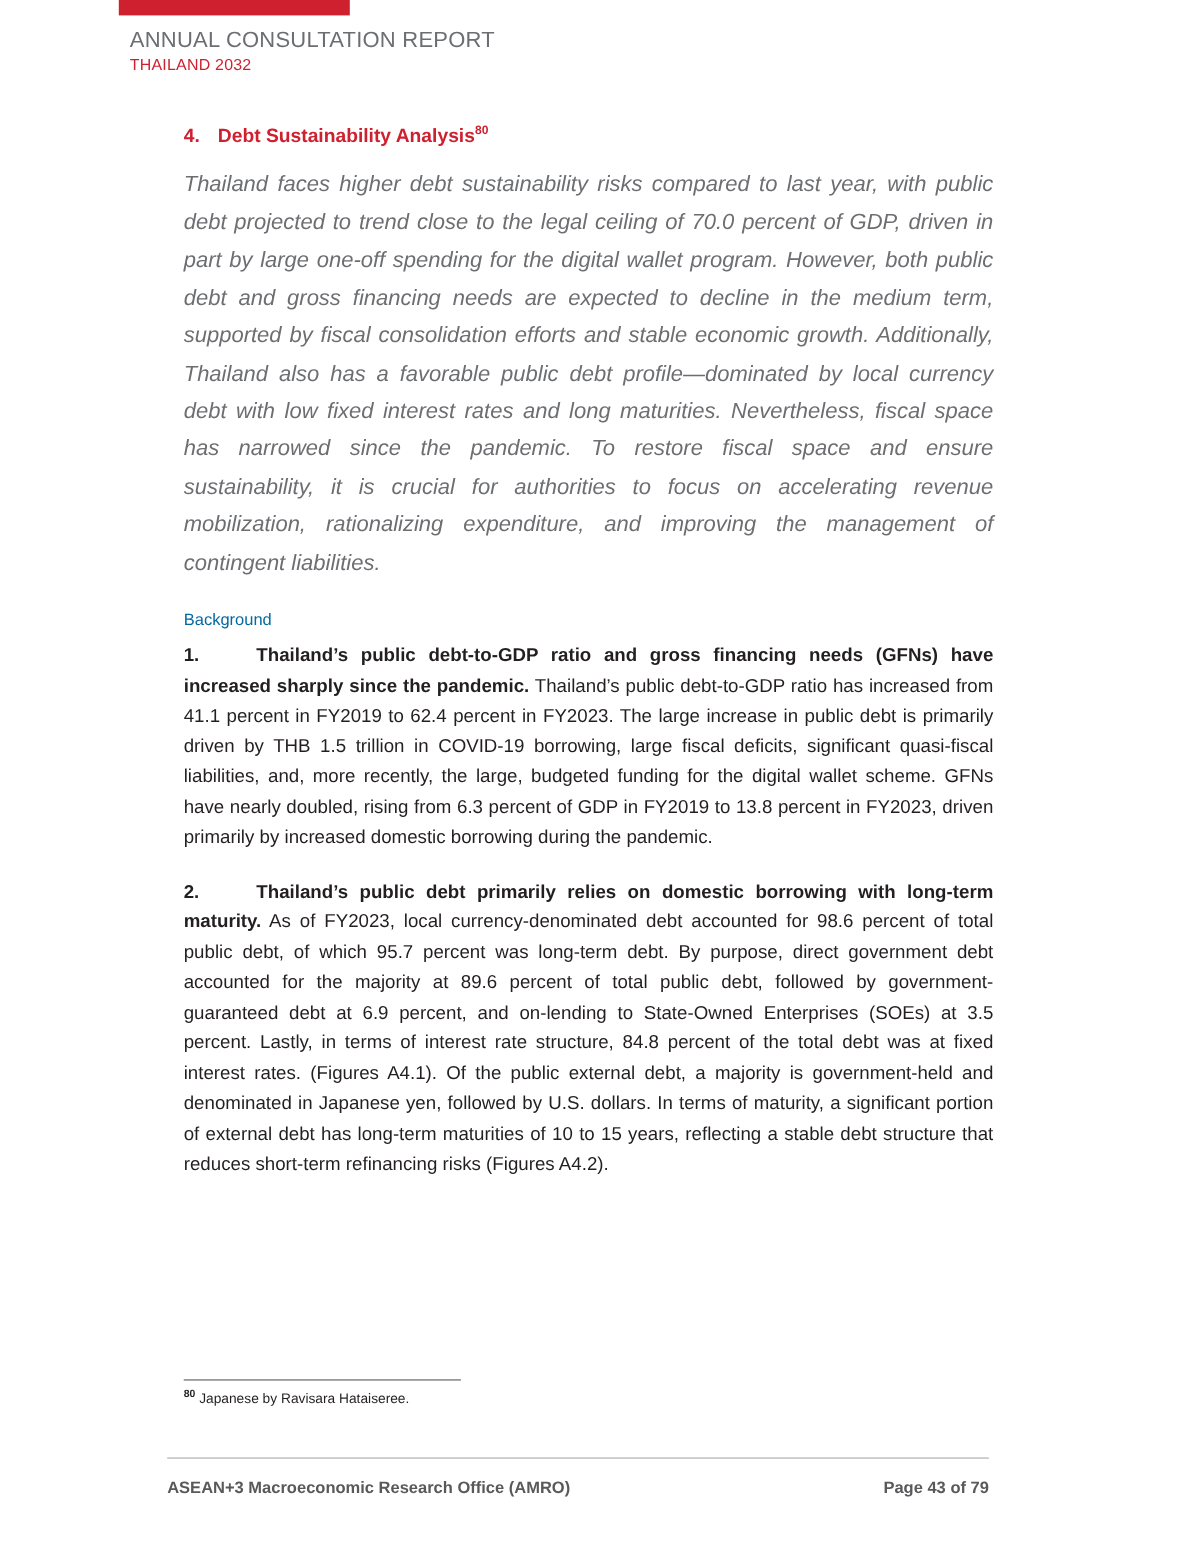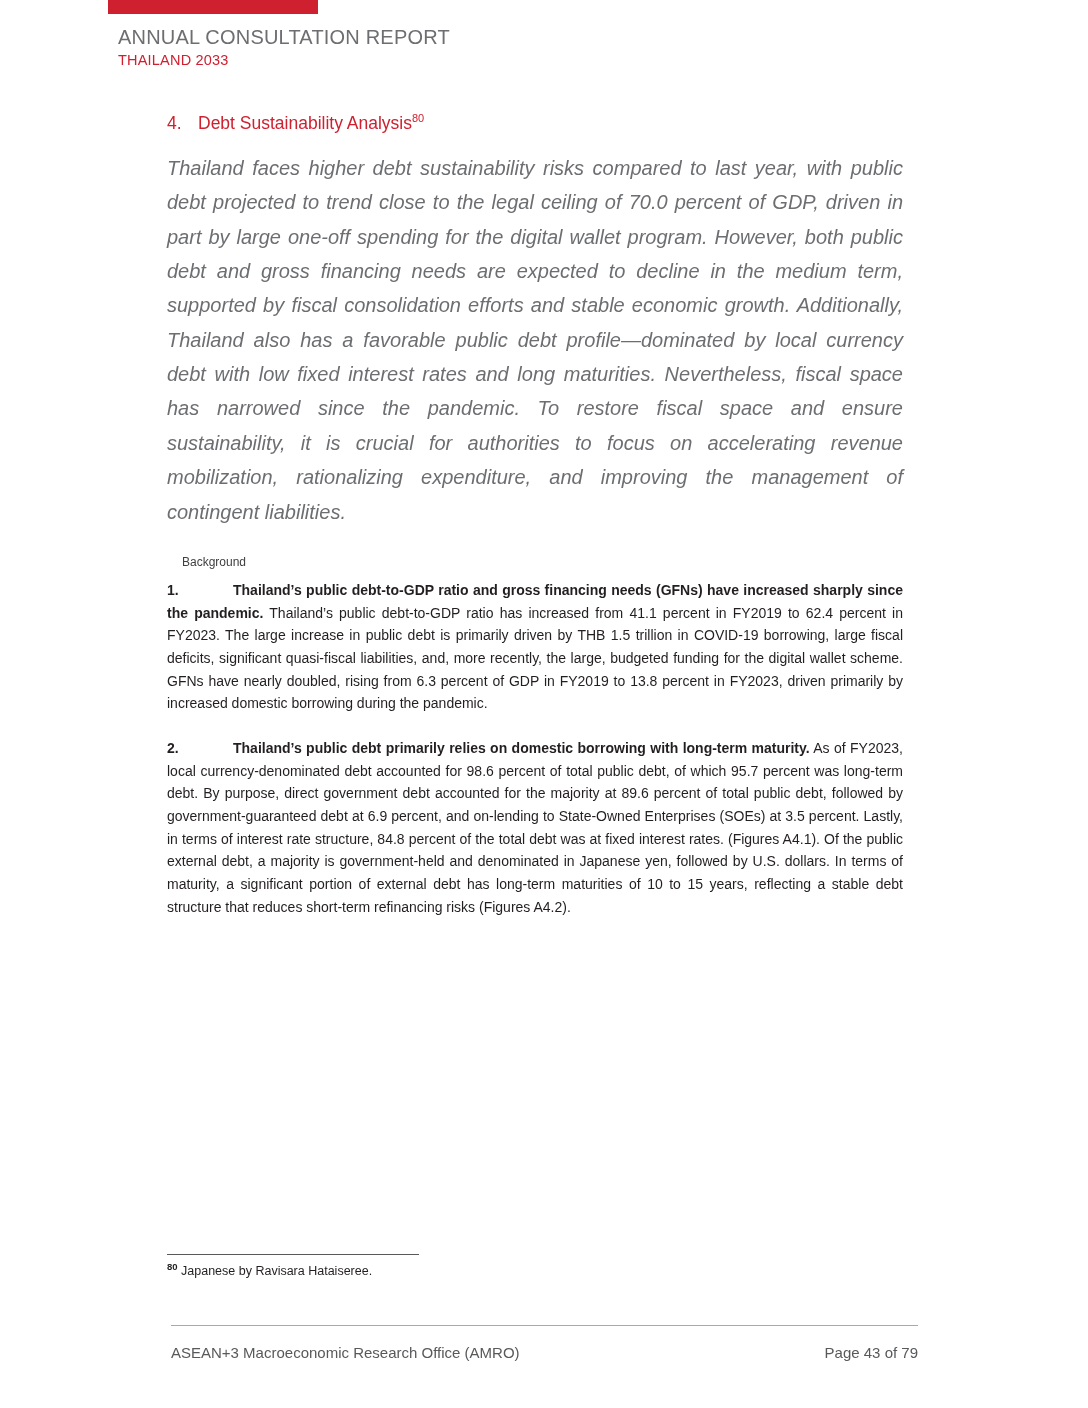--- a/index.html
+++ b/index.html
@@ -46,21 +46,21 @@
   }
   
   .content {
     position: absolute;
     left: 167px;
     top: 112px;
     width: 736px;
   }
   h2.section-title {
     font-size: 17.5px;
-    font-weight: normal;
+    font-weight: bold;
     color: #cf2030;
     margin: 0 0 16px 0;
     line-height: 1.3;
   }
   h2.section-title .num {
     display: inline-block;
     width: 31px;
   }
   sup.fn {
     font-size: 11px;
@@ -69,27 +69,27 @@
   }
   p.lead {
     font-size: 20px;
     font-style: italic;
     color: #6d6e71;
     text-align: justify;
     line-height: 1.72;
     margin: 0 0 26px 0;
   }
   h3.sub-title {
-    font-size: 12px;
+    font-size: 15px;
     font-weight: normal;
-    color: #404040;
-    margin: 0 0 10px 15px;
+    color: #0369a1;
+    margin: 0 0 10px 0;
   }
   p.body {
-    font-size: 14px;
+    font-size: 17px;
     color: #231f20;
     text-align: justify;
     line-height: 1.62;
     margin: 0 0 22px 0;
   }
   p.body .pnum {
     font-weight: bold;
     display: inline-block;
     width: 66px;
   }
@@ -116,23 +116,24 @@
   }
   .footnote-text sup {
     font-size: 9.5px;
     font-weight: bold;
     vertical-align: super;
     line-height: 0;
   }
   
   .footer {
     position: absolute;
-    left: 171px;
+    left: 152px;
     top: 1325px;
     width: 747px;
+    font-weight: bold;
   }
   .footer-rule {
     width: 100%;
     height: 0;
     border-top: 1px solid #a7a9ac;
   }
   .footer-row {
     display: flex;
     justify-content: space-between;
     align-items: baseline;
@@ -143,21 +144,21 @@
 </style>
 </head>
 <body>
 
 <div class="page">
 
   <div class="red-bar"></div>
 
   <div class="header-block">
     <div class="header-line1">ANNUAL CONSULTATION REPORT</div>
-    <div class="header-line2">THAILAND 2033</div>
+    <div class="header-line2">THAILAND 2032</div>
   </div>
 
   <div class="content">
 
     <h2 class="section-title">
       <span class="num">4.</span><span>Debt Sustainability Analysis</span><sup class="fn">80</sup>
     </h2>
 
     <p class="lead">Thailand faces higher debt sustainability risks compared to last year, with public debt projected to trend close to the legal ceiling of 70.0 percent of GDP, driven in part by large one-off spending for the digital wallet program. However, both public debt and gross financing needs are expected to decline in the medium term, supported by fiscal consolidation efforts and stable economic growth. Additionally, Thailand also has a favorable public debt profile—dominated by local currency debt with low fixed interest rates and long maturities. Nevertheless, fiscal space has narrowed since the pandemic. To restore fiscal space and ensure sustainability, it is crucial for authorities to focus on accelerating revenue mobilization, rationalizing expenditure, and improving the management of contingent liabilities.</p>
 

